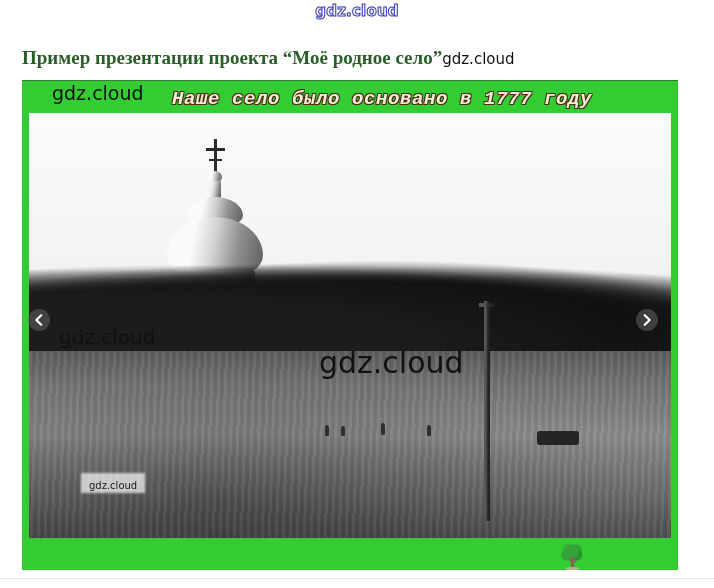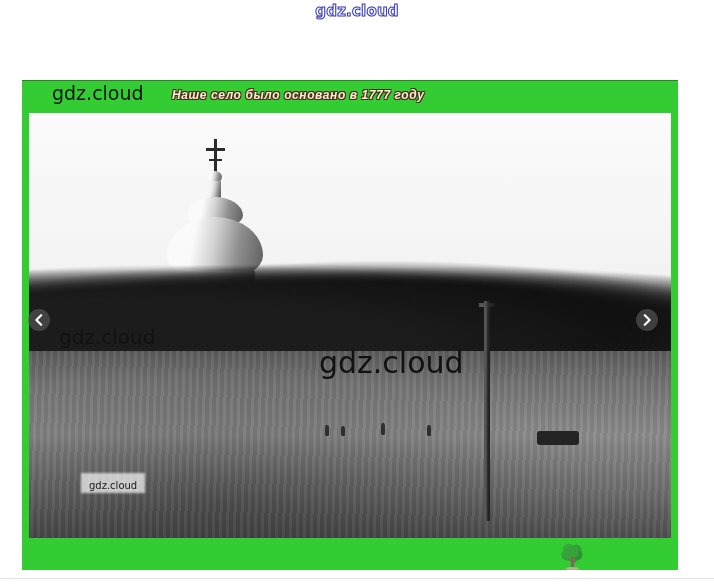--- a/index.html
+++ b/index.html
@@ -72,22 +72,22 @@
     position: absolute;
     left: 0;
     top: 0;
     width: 656px;
     height: 32px;
   }
   .banner-text {
     position: absolute;
     left: 150px;
     top: 7px;
-    font-family: Liberation Sans, sans-serif;
-    font-size: 12px;
+    font-family: Liberation Mono, monospace;
+    font-size: 19px;
     font-weight: 700;
     font-style: italic;
     letter-spacing: .6px;
     color: #f6edd8;
     text-shadow:
       -1px -1px 0 #4a2f14, 1px -1px 0 #4a2f14,
       -1px  1px 0 #4a2f14, 1px  1px 0 #4a2f14,
        0px  1px 0 #4a2f14, 0px -1px 0 #4a2f14;
     white-space: nowrap;
   }
@@ -242,20 +242,23 @@
     background: #e3e3e3;
   }
 </style>
 </head>
 <body>
 
 <div id="page">
 
   <div class="top-watermark">gdz.cloud</div>
 
+  <div class="page-title">
+    <span class="t-main">Пример презентации проекта “Моё родное село”</span><span class="t-wm">gdz.cloud</span>
+  </div>
 
   <div class="slide-frame">
 
     <div class="banner">
       <div class="banner-text">Наше село было основано в 1777 году</div>
       <div class="banner-wm">gdz.cloud</div>
     </div>
 
     <div class="photo">
       <div class="photo-inner">

